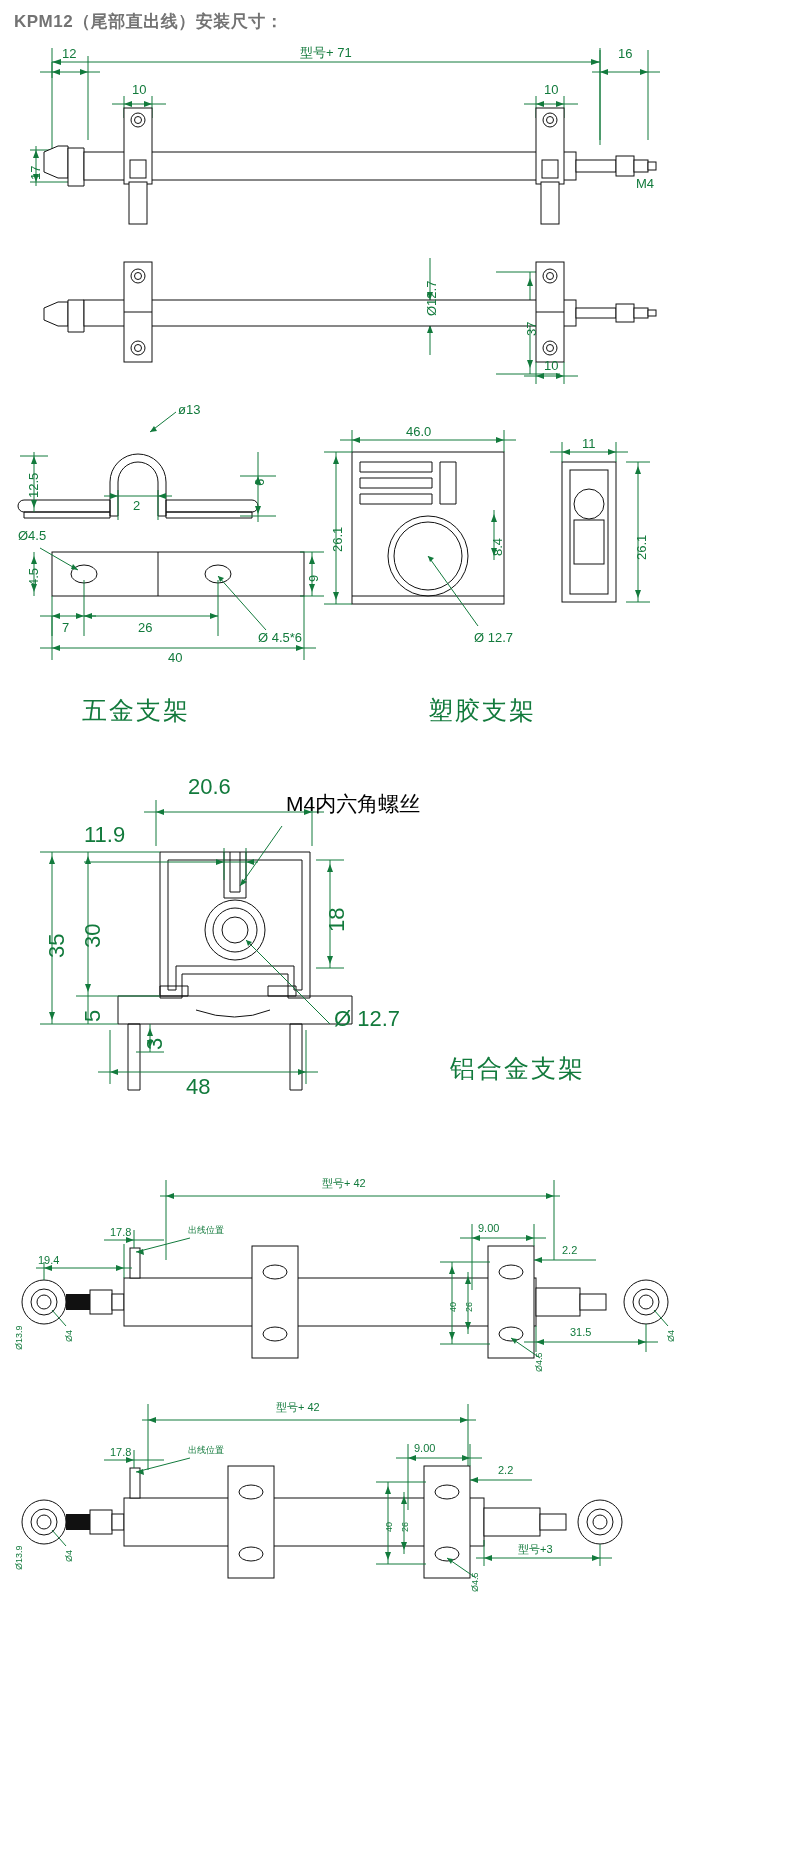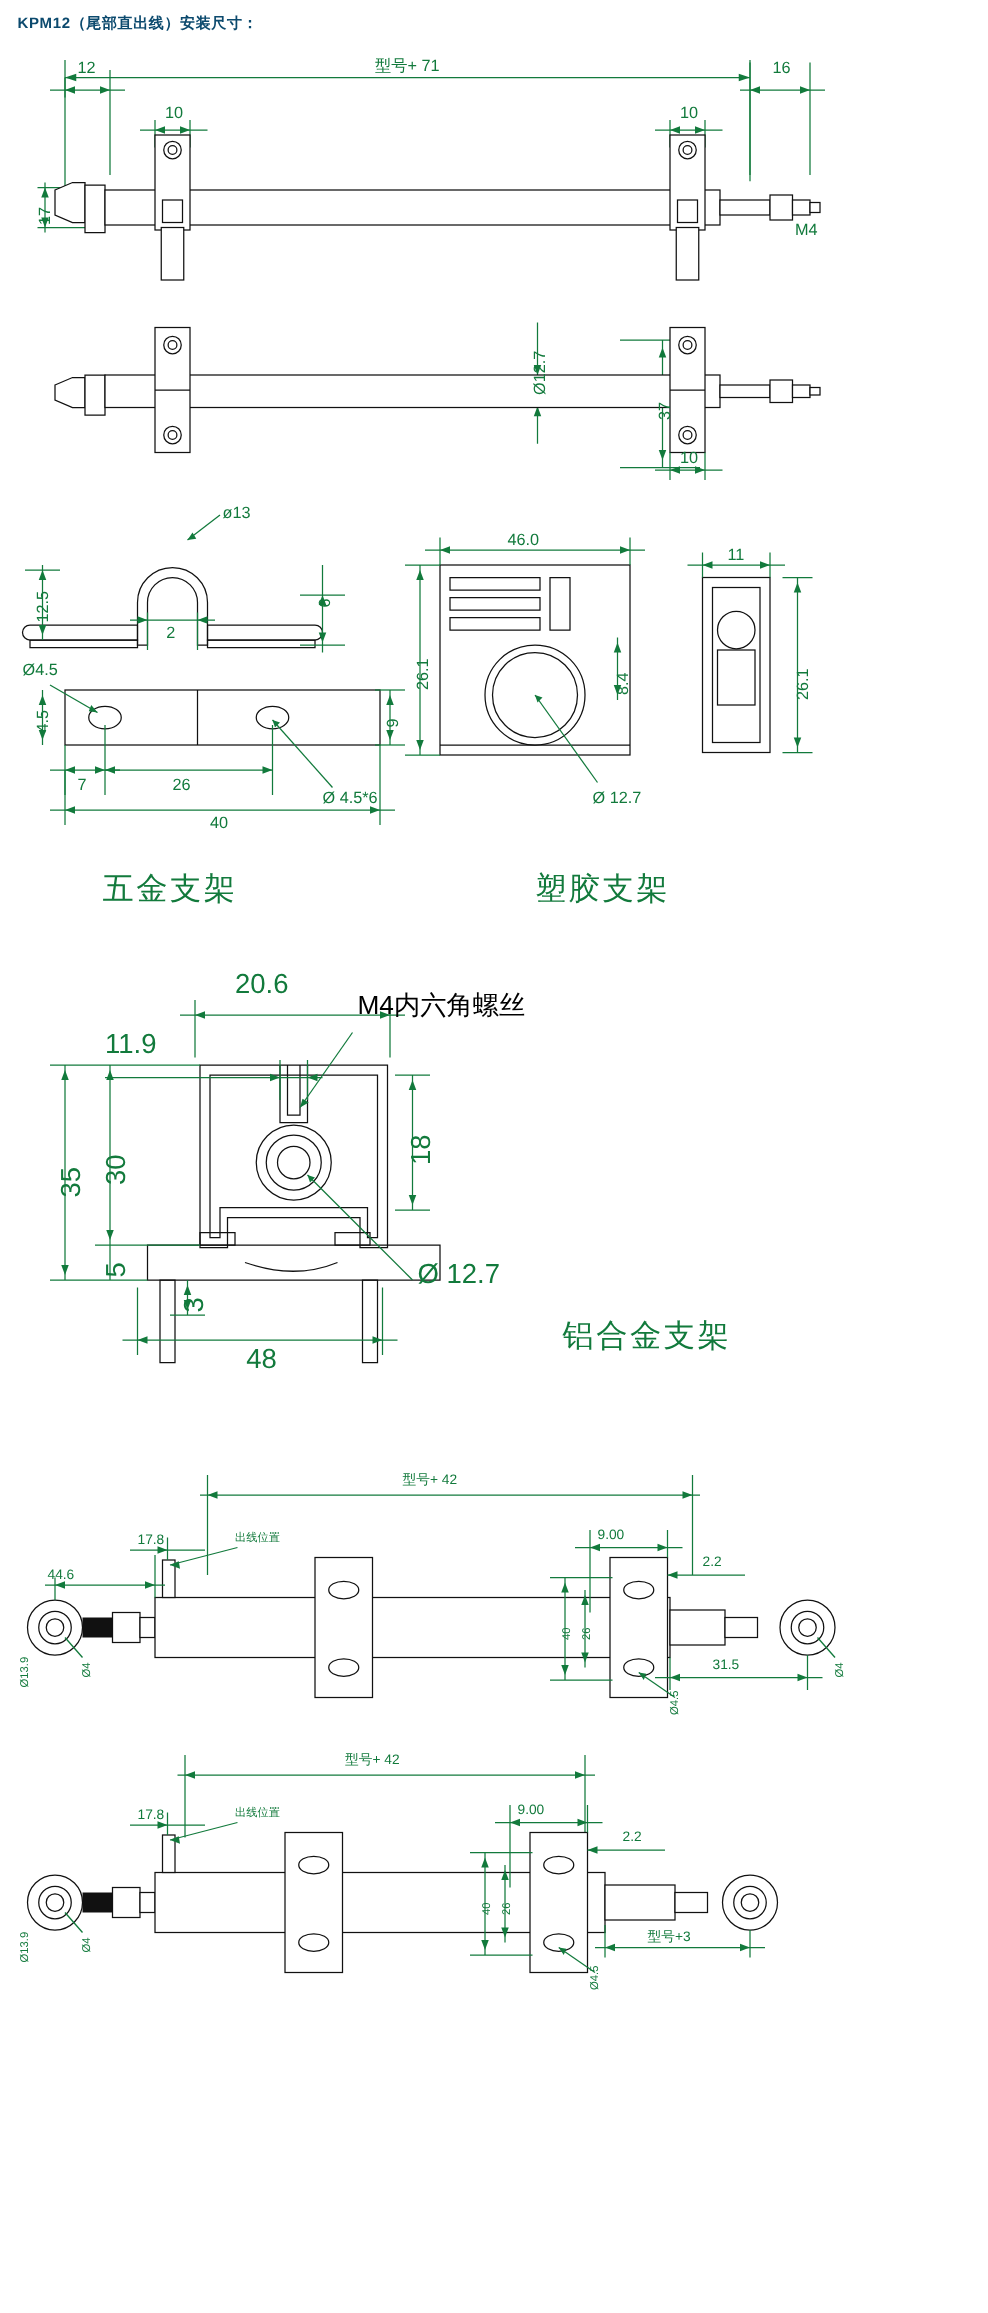--- a/index.html
+++ b/index.html
@@ -1,18 +1,18 @@
 <!DOCTYPE html>
 <html><head>
 <meta charset="utf-8">
 <style>
   html,body{margin:0;padding:0;background:#ffffff;}
   body{width:790px;height:1850px;position:relative;font-family:"Liberation Sans",sans-serif;color:#000;}
   .sheet{position:relative;width:790px;height:1850px;overflow:hidden;}
-  .title{position:absolute;font-weight:bold;font-size:12px;color:#0c4a6e;letter-spacing:0.5px;white-space:nowrap;}
+  .title{position:absolute;font-weight:bold;font-size:17px;color:#737373;letter-spacing:0.5px;white-space:nowrap;}
   .cn-label{position:absolute;font-size:25px;color:#127a3c;white-space:nowrap;letter-spacing:2px;}
   .dim{position:absolute;font-size:13px;color:#127a3c;white-space:nowrap;}
   .dim.sm{font-size:11px;}
   .dim.xs{font-size:9px;}
   .dim.xl{font-size:22px;}
   .dim.rot{transform:rotate(-90deg);transform-origin:left top;}
   .note{position:absolute;font-size:16px;color:#000000;white-space:nowrap;}
   svg{position:absolute;left:0;top:0;overflow:visible;}
   .g{stroke:#127a3c;fill:none;stroke-width:1;}
   .gfill{fill:#127a3c;stroke:none;}
@@ -471,26 +471,26 @@
   <div class="cn-label" style="left:450px;top:1052px;">铝合金支架</div>
 
   <div class="dim xl" style="left:188px;top:774px;">20.6</div>
   <div class="dim xl" style="left:84px;top:822px;">11.9</div>
   <div class="note" style="left:286px;top:790px;font-size:21px;">M4内六角螺丝</div>
   <div class="dim xl rot" style="left:44px;top:958px;">35</div>
   <div class="dim xl rot" style="left:80px;top:948px;">30</div>
   <div class="dim xl rot" style="left:324px;top:932px;">18</div>
   <div class="dim xl rot" style="left:80px;top:1022px;">5</div>
   <div class="dim xl rot" style="left:142px;top:1050px;">3</div>
-  <div class="dim xl" style="left:186px;top:1074px;margin-left:11px;">48</div>
+  <div class="dim xl" style="left:186px;top:1074px;">48</div>
   <div class="dim xl" style="left:334px;top:1006px;">Ø 12.7</div>
 
 
   <div class="dim sm" style="left:322px;top:1176px;">型号+ 42</div>
-  <div class="dim sm" style="left:38px;top:1254px;">44.6</div>
+  <div class="dim sm" style="left:38px;top:1254px;">19.4</div>
   <div class="dim sm" style="left:110px;top:1226px;">17.8</div>
   <div class="dim xs" style="left:188px;top:1224px;">出线位置</div>
   <div class="dim sm" style="left:478px;top:1222px;">9.00</div>
   <div class="dim sm" style="left:562px;top:1244px;">2.2</div>
   <div class="dim xs rot" style="left:448px;top:1312px;">40</div>
   <div class="dim xs rot" style="left:464px;top:1312px;">26</div>
   <div class="dim sm" style="left:570px;top:1326px;">31.5</div>
   <div class="dim xs rot" style="left:14px;top:1350px;">Ø13.9</div>
   <div class="dim xs rot" style="left:64px;top:1342px;">Ø4</div>
   <div class="dim xs rot" style="left:666px;top:1342px;">Ø4</div>

